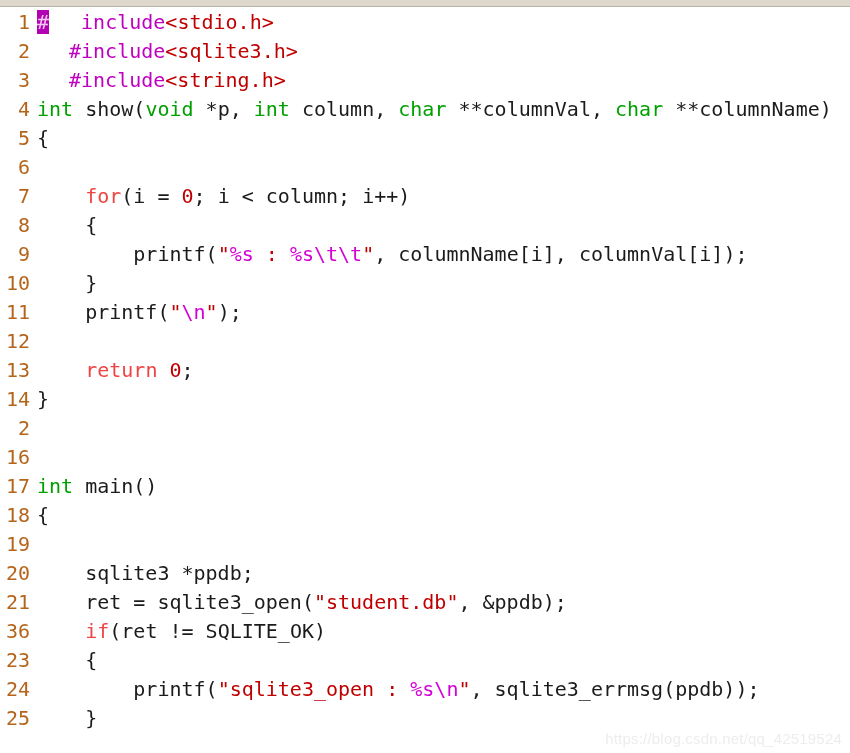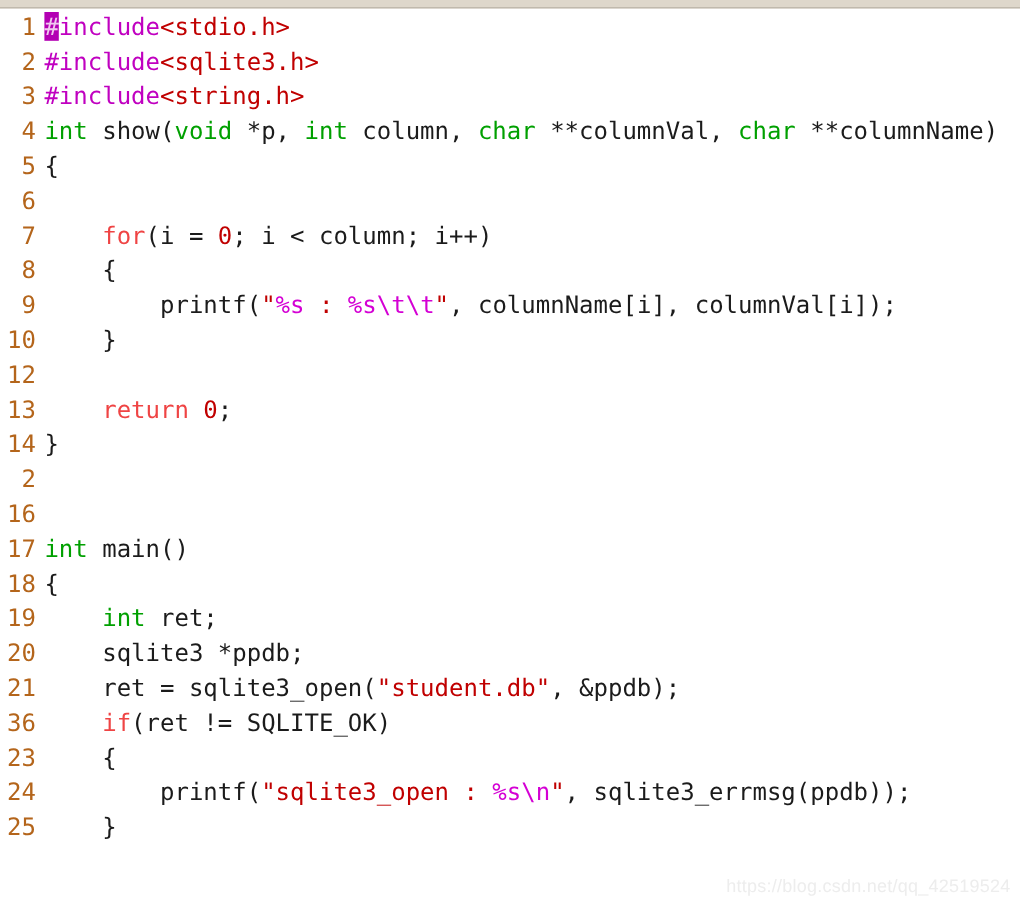--- a/index.html
+++ b/index.html
@@ -64,21 +64,21 @@
 
   .content {
     color: #1b1b1b;
     white-space: pre;
     font-size: 20px;
     letter-spacing: 0px;
   }
 
   
   .t-plain    { color: #1b1b1b; }
-  .t-pre      { color: #c000c0; }   
+  .t-pre      { color: #c000c0; padding-left: 32px; }   
   .t-header   { color: #c00000; }   
   .t-string   { color: #c00000; }
   .t-fmt      { color: #d400d4; }   
   .t-type     { color: #00a000; }   
   .t-kw       { color: #ef4444; }   
   .t-num      { color: #c00000; }   
 
   
   .cursor {
     background: #b300b3;
@@ -108,28 +108,29 @@
       <div class="line"><span class="gutter">1</span><span class="content"><span class="cursor">#</span><span class="t-pre">include</span><span class="t-header">&lt;stdio.h&gt;</span></span></div>
       <div class="line"><span class="gutter">2</span><span class="content"><span class="t-pre">#include</span><span class="t-header">&lt;sqlite3.h&gt;</span></span></div>
       <div class="line"><span class="gutter">3</span><span class="content"><span class="t-pre">#include</span><span class="t-header">&lt;string.h&gt;</span></span></div>
       <div class="line"><span class="gutter">4</span><span class="content"><span class="t-type">int</span><span class="t-plain"> show(</span><span class="t-type">void</span><span class="t-plain"> *p, </span><span class="t-type">int</span><span class="t-plain"> column, </span><span class="t-type">char</span><span class="t-plain"> **columnVal, </span><span class="t-type">char</span><span class="t-plain"> **columnName)</span></span></div>
       <div class="line"><span class="gutter">5</span><span class="content"><span class="t-plain">{</span></span></div>
       <div class="line"><span class="gutter">6</span></div>
       <div class="line"><span class="gutter">7</span><span class="content"><span class="t-plain">    </span><span class="t-kw">for</span><span class="t-plain">(i = </span><span class="t-num">0</span><span class="t-plain">; i &lt; column; i++)</span></span></div>
       <div class="line"><span class="gutter">8</span><span class="content"><span class="t-plain">    {</span></span></div>
       <div class="line"><span class="gutter">9</span><span class="content"><span class="t-plain">        printf(</span><span class="t-string">"</span><span class="t-fmt">%s</span><span class="t-string"> : </span><span class="t-fmt">%s</span><span class="t-fmt">\t\t</span><span class="t-string">"</span><span class="t-plain">, columnName[i], columnVal[i]);</span></span></div>
       <div class="line"><span class="gutter">10</span><span class="content"><span class="t-plain">    }</span></span></div>
+      <div class="line"><span class="gutter">11</span><span class="content"><span class="t-plain">    printf(</span><span class="t-string">"</span><span class="t-fmt">\n</span><span class="t-string">"</span><span class="t-plain">);</span></span></div>
       <div class="line"><span class="gutter">12</span><span class="content"><span class="t-plain"></span></span></div>
       <div class="line"><span class="gutter">13</span><span class="content"><span class="t-plain">    </span><span class="t-kw">return</span><span class="t-plain"> </span><span class="t-num">0</span><span class="t-plain">;</span></span></div>
       <div class="line"><span class="gutter">14</span><span class="content"><span class="t-plain">}</span></span></div>
       <div class="line"><span class="gutter">2</span><span class="content"><span class="t-plain"></span></span></div>
       <div class="line"><span class="gutter">16</span><span class="content"><span class="t-plain"></span></span></div>
       <div class="line"><span class="gutter">17</span><span class="content"><span class="t-type">int</span><span class="t-plain"> main()</span></span></div>
       <div class="line"><span class="gutter">18</span><span class="content"><span class="t-plain">{</span></span></div>
-      <div class="line"><span class="gutter">19</span><span class="content"><span class="t-plain">    </span><span class="t-type">int</span><span class="t-plain"> ret;</span></span></div>
+      <div class="line"><span class="gutter">19</span></div>
       <div class="line"><span class="gutter">20</span><span class="content"><span class="t-plain">    sqlite3 *ppdb;</span></span></div>
       <div class="line"><span class="gutter">21</span><span class="content"><span class="t-plain">    ret = sqlite3_open(</span><span class="t-string">"student.db"</span><span class="t-plain">, &amp;ppdb);</span></span></div>
       <div class="line"><span class="gutter">36</span><span class="content"><span class="t-plain">    </span><span class="t-kw">if</span><span class="t-plain">(ret != SQLITE_OK)</span></span></div>
       <div class="line"><span class="gutter">23</span><span class="content"><span class="t-plain">    {</span></span></div>
       <div class="line"><span class="gutter">24</span><span class="content"><span class="t-plain">        printf(</span><span class="t-string">"sqlite3_open : </span><span class="t-fmt">%s\n</span><span class="t-string">"</span><span class="t-plain">, sqlite3_errmsg(ppdb));</span></span></div>
       <div class="line"><span class="gutter">25</span><span class="content"><span class="t-plain">    }</span></span></div>
     </div>
 
   <div class="watermark">https://blog.csdn.net/qq_42519524</div>
 

